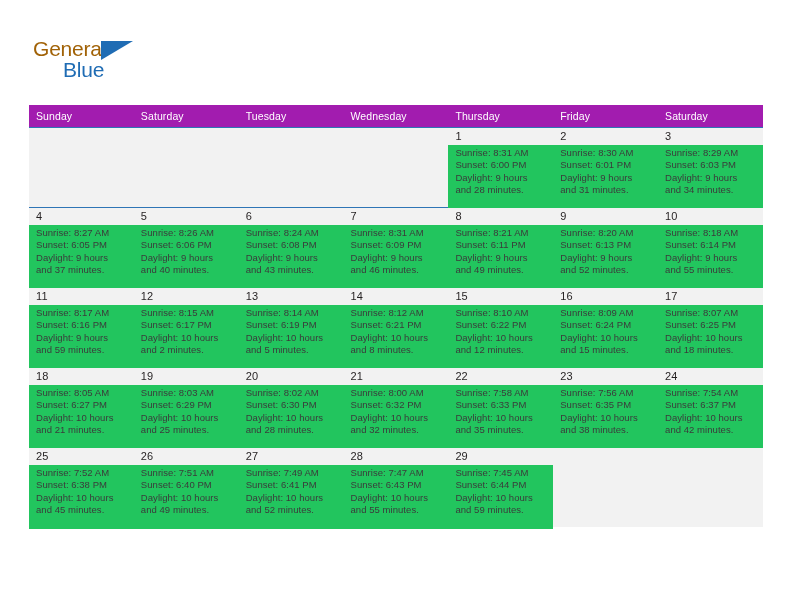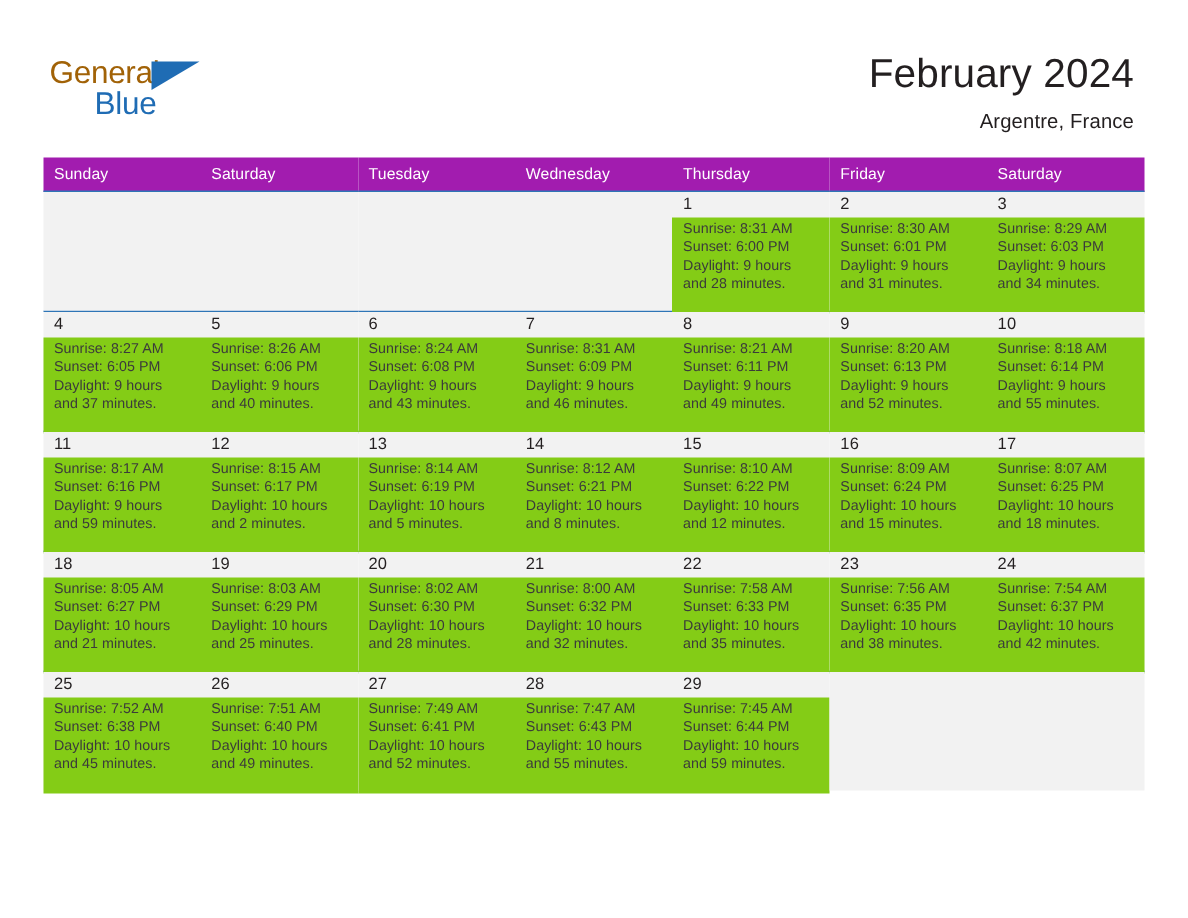--- a/index.html
+++ b/index.html
@@ -133,41 +133,37 @@
     font-size: 9.5px;
     line-height: 12.3px;
     color: #3b3b3b;
     padding-top: 2px;
     letter-spacing: 0.05px;
   }
   .details div { white-space: nowrap; }
 
   
   tr.shaded td .cell-inner { background: #f2f2f2; }
-  tr.shaded td .cell-inner .details { background: #84cc16; margin: 0 -7px; padding-left: 7px; padding-right: 7px; padding-top: 2px; height: 62px; }
+  tr.shaded td .cell-inner .details { background: #22c55e; margin: 0 -7px; padding-left: 7px; padding-right: 7px; padding-top: 2px; height: 62px; }
   tr.shaded td .cell-inner .daynum { background: transparent; }
 
   .empty .cell-inner { background: #f2f2f2; height: 79px; }
 </style>
 </head>
 <body>
 
 <div class="page">
 
   <div class="header">
     <div class="logo">
       <span class="logo-general">General</span>
       <span class="logo-triangle"></span>
       <span class="logo-blue">Blue</span>
     </div>
 
-    <div class="title-block">
-      <div class="title-month">February 2024</div>
-      <div class="title-location">Argentre, France</div>
-    </div>
   </div>
 
   <table class="calendar">
     <thead>
       <tr>
         <th>Sunday</th>
         <th>Saturday</th>
         <th>Tuesday</th>
         <th>Wednesday</th>
         <th>Thursday</th>

